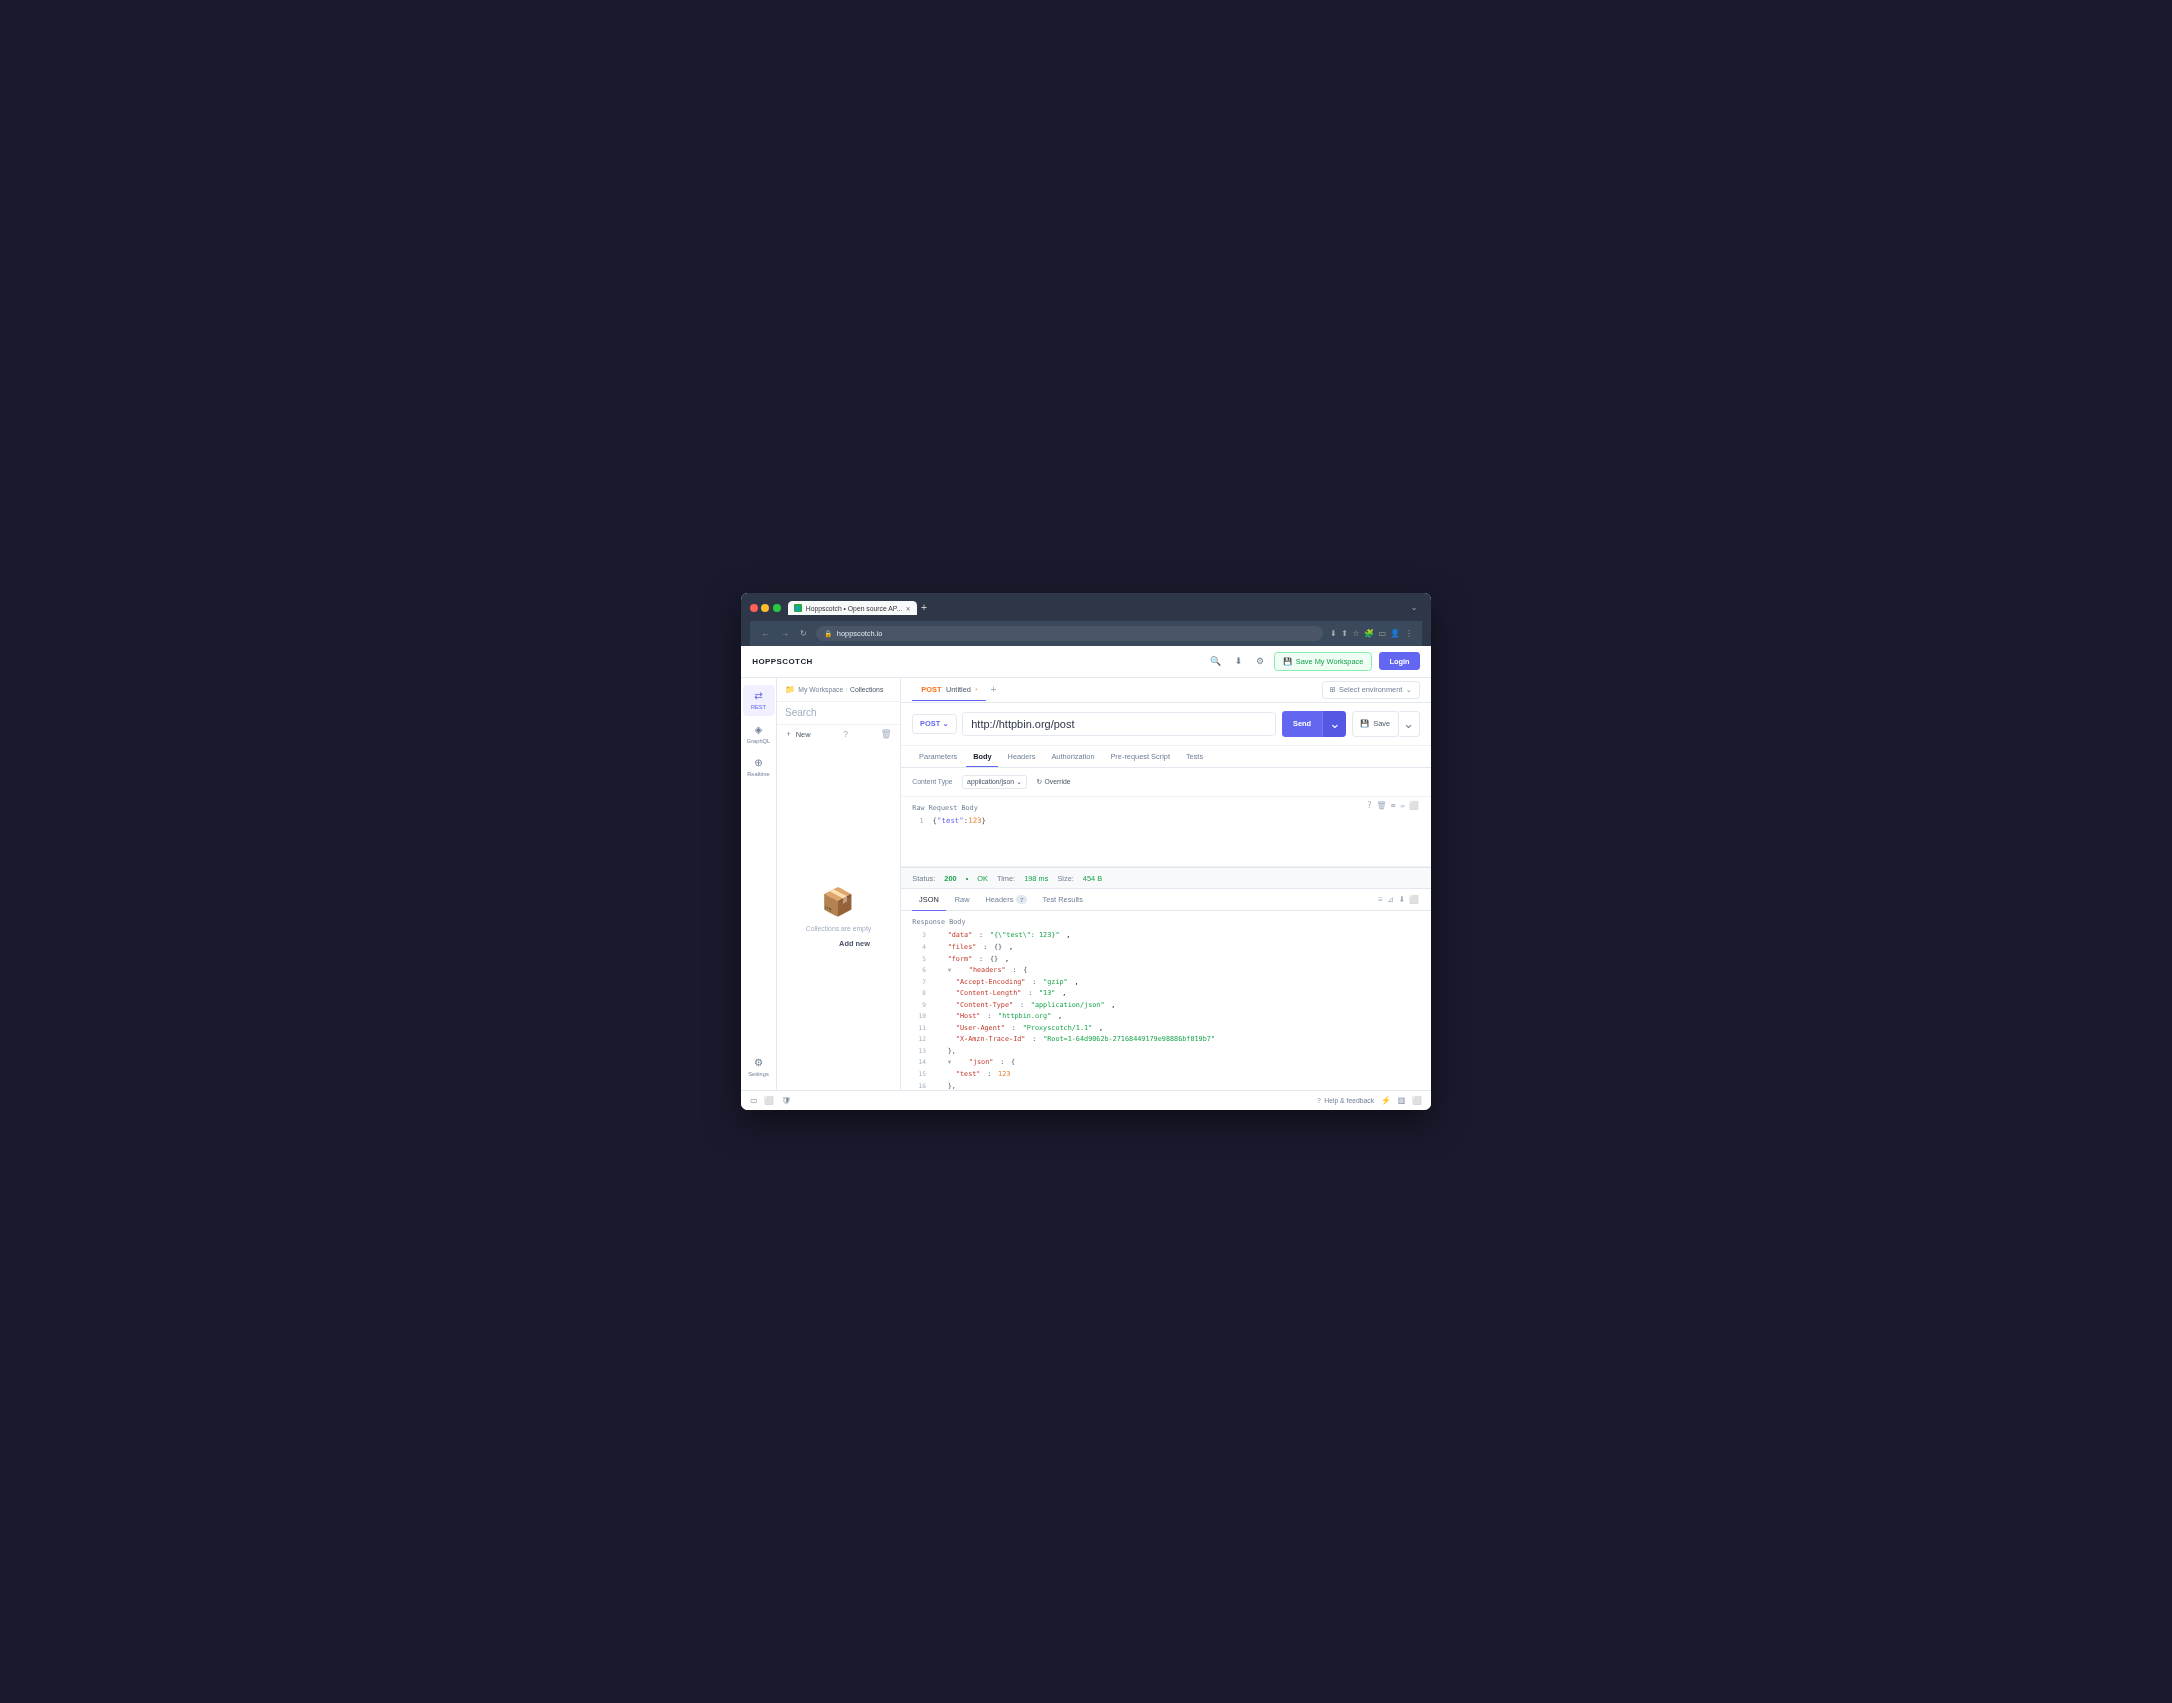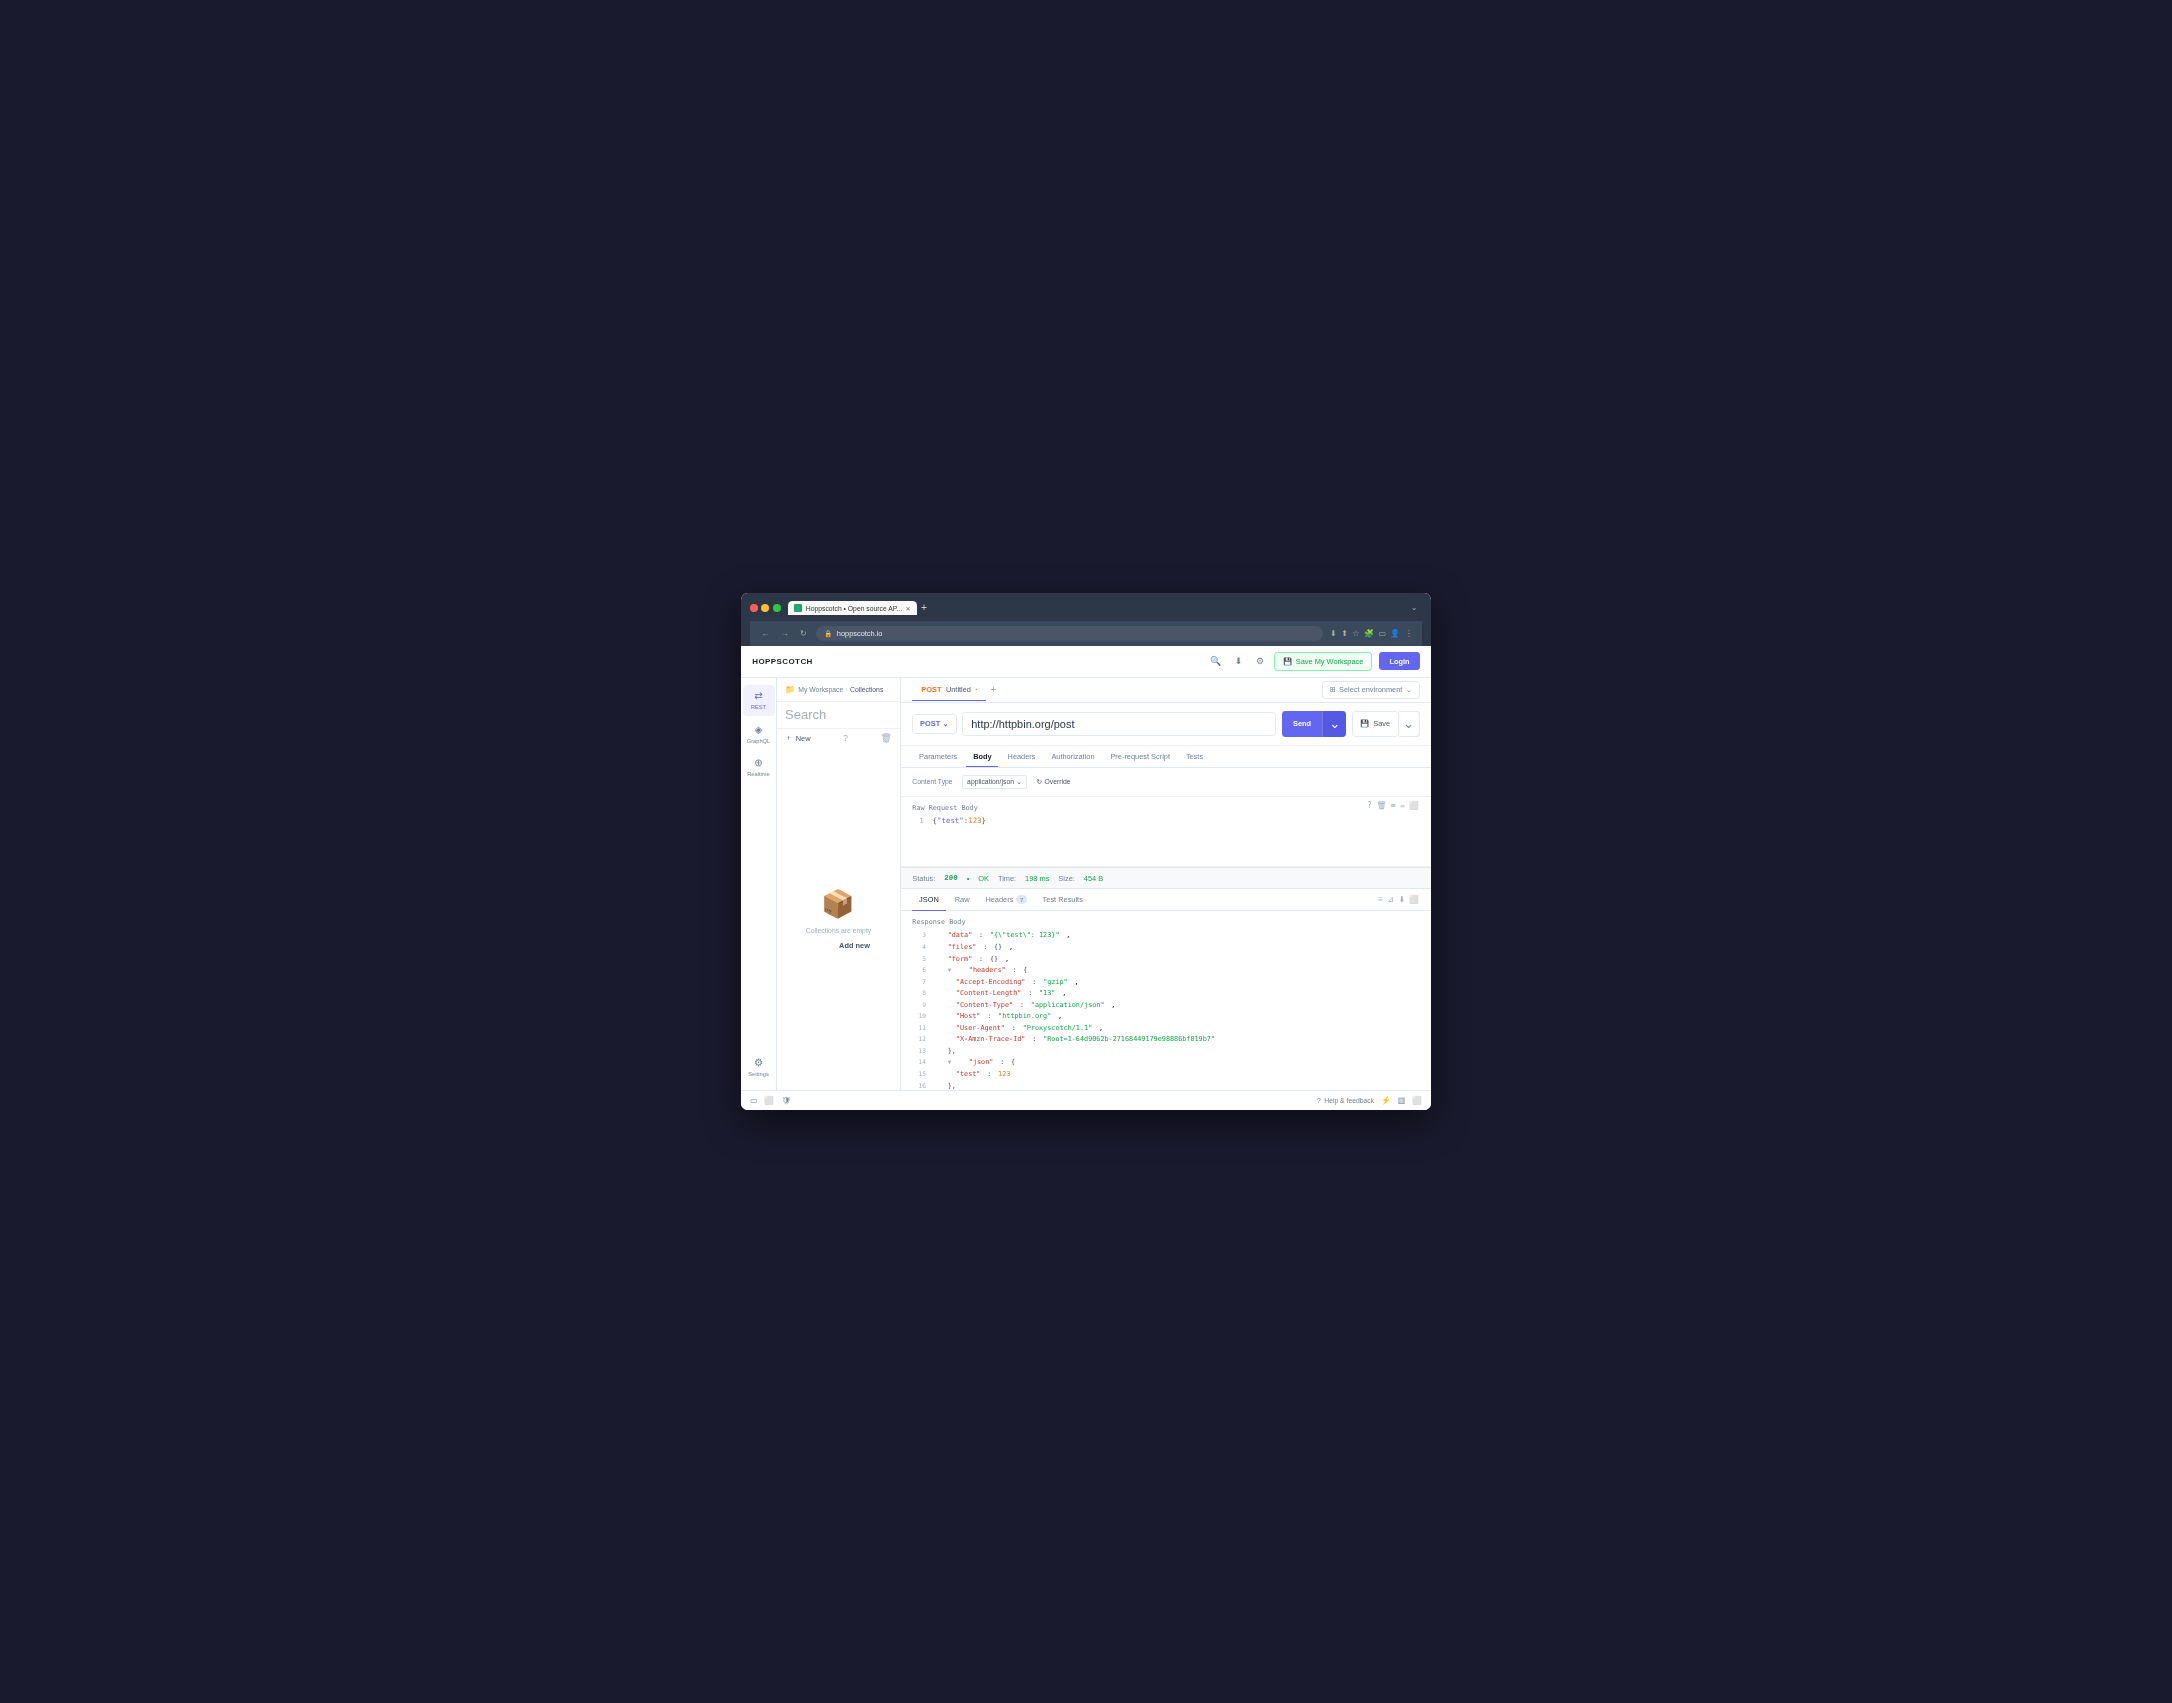--- a/index.html
+++ b/index.html
@@ -143,21 +143,21 @@
     .breadcrumb-sep { color: #cbd5e0; }
     .breadcrumb-current { color: #4a5568; }
     .folder-icon { color: #718096; font-size: 8px; }
 
     .search-bar {
       padding: 5.7px 8px;
       border-bottom: 0.6px solid #f0f0f0;
     }
     .search-input {
       width: 100%; border: none; background: none;
-      font-size: 13px; color: #4a5568; outline: none;
+      font-size: 10px; color: #4a5568; outline: none;
     }
     .search-input::placeholder { color: #a0aec0; }
 
     .new-btn-row {
       padding: 4.5px 8px; display: flex; align-items: center; justify-content: space-between;
     }
     .new-btn {
       display: flex; align-items: center; gap: 3.4px;
       background: none; border: none; cursor: pointer;
       font-size: 7.4px; color: #4a5568;
@@ -297,21 +297,21 @@
     .code-tool { cursor: pointer; font-size: 8px; }
 
     
     .response-divider {
       padding: 5.7px 11.3px; border-top: 0.6px solid #e2e8f0;
       border-bottom: 0.6px solid #e2e8f0; background: #f8f9fa;
       display: flex; align-items: center; gap: 9px;
       font-size: 7.4px;
     }
     .status-label { color: #718096; }
-    .status-code { color: #16a34a; font-weight: 600; font-family: Liberation Mono, monospace; }
+    .status-code { color: #16a34a; font-weight: 600; }
     .status-text { color: #16a34a; }
     .time-val { color: #16a34a; }
     .size-val { color: #16a34a; }
 
     
     .response-tabs-bar {
       display: flex; align-items: center; gap: 2.3px;
       padding: 0 11.3px; border-bottom: 0.6px solid #e2e8f0;
     }
     .response-tab {

